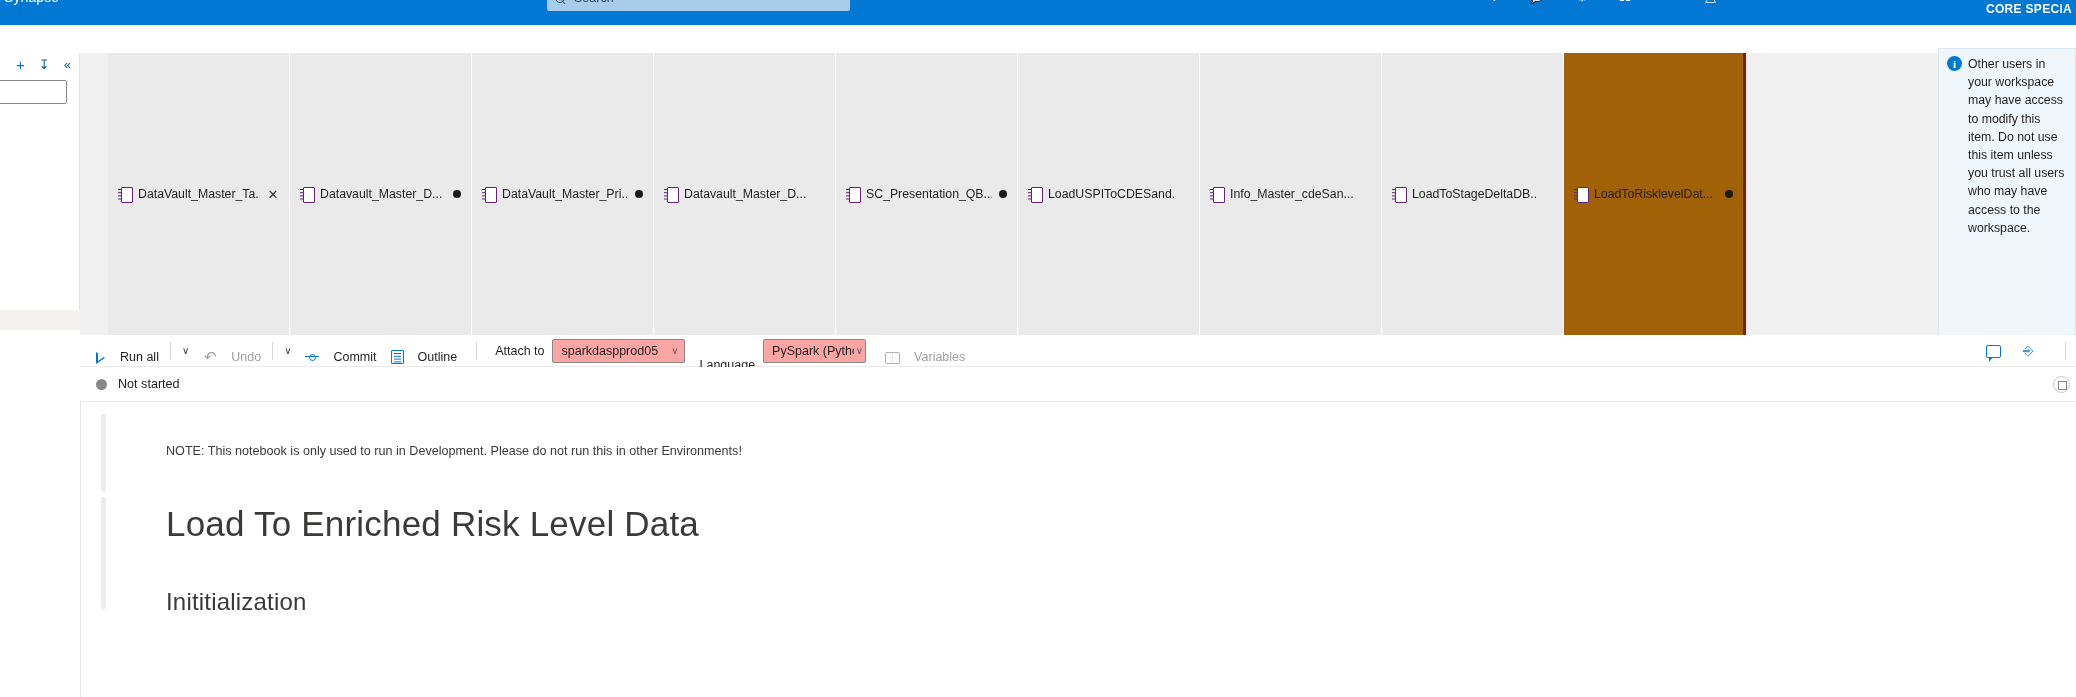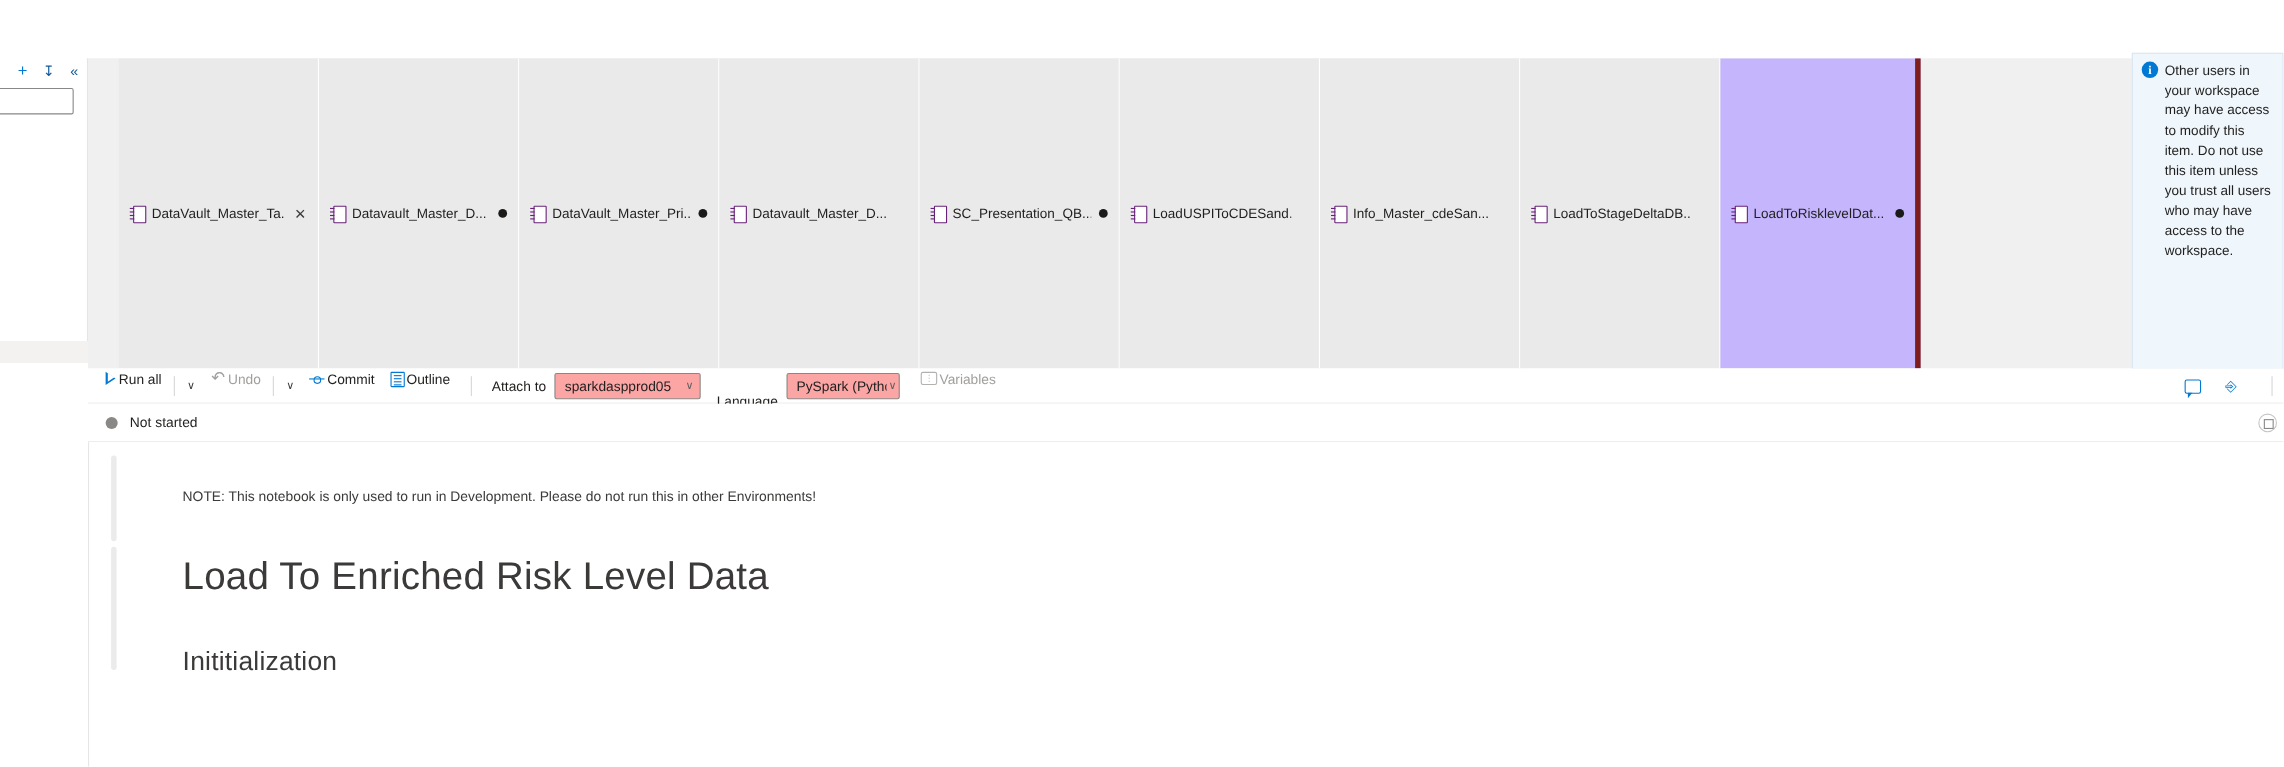--- a/index.html
+++ b/index.html
@@ -107,21 +107,21 @@
     position: absolute; left: 80px; top: 53px; width: 1996px; height: 282px;
     background: #f0f0f0; overflow: hidden;
   }
   .tabs { position: absolute; left: 28px; top: 0; display: flex; height: 282px; }
   .tab {
     position: relative; width: 182px; height: 282px;
     background: #eaeaea; border-right: 1px solid #ffffff;
     display: flex; align-items: center; gap: 7px;
     padding: 0 10px;
   }
-  .tab.active { background: #c4b5fd; border-right: 5px solid #7f1d1d; }
+  .tab.active { background: #a16207; border-right: 3px solid #7f1d1d; }
   .tab .tab-icon {
     width: 13px; height: 15px; position: relative; flex: 0 0 auto;
   }
   .tab .tab-icon:before{
     content:""; position:absolute; left:2.5px; top:0; width:10px; height:14px;
     border:1.2px solid #68217a; border-radius:1px; background:#fff;
   }
   .tab .tab-icon:after{
     content:""; position:absolute; left:0; top:2px; width:3.5px; height:1.1px;
     background:#68217a;
@@ -157,21 +157,21 @@
     font-size: 12.3px; line-height: 18.2px; color: #201f1e;
   }
 
   
   .nbtoolbar {
     position: absolute; left: 80px; top: 335px; width: 1996px; height: 32px;
     background: #ffffff; border-bottom: 1px solid #edebe9;
     display: flex; align-items: center; padding-left: 8px;
   }
   .nb-btn {
-    display: inline-flex; align-items: flex-start; gap: 2px;
+    display: inline-flex; align-items: flex-end; gap: 14px;
     height: 26px; padding: 0 7px; font-size: 12.5px; color: #201f1e;
     white-space: nowrap;
   }
   .nb-btn.disabled { color: #a19f9d; }
   .nb-sep { width: 1px; height: 18px; background: #d6d6d6; margin: 0 4px; }
   .caret { font-size: 10px; color: #3b3a39; padding: 0 7px; }
   .ico-run-tri {
     width: 11px; height: 12px; position: relative; flex:0 0 auto;
   }
   .ico-run-tri:before{
@@ -275,20 +275,39 @@
     position: absolute; left: 85px;
     font-size: 24px; font-weight: 400; color: #3b3a39;
     letter-spacing: .2px; white-space: nowrap;
   }
 </style>
 </head>
 <body>
 
 <div id="app">
 
+  <div class="topbar">
+    <div class="topbar-brand">Synapse</div>
+
+    <div class="topbar-search">
+      <span class="mag"></span>
+      <span>Search</span>
+    </div>
+
+    <div class="topbar-icons">
+      <span>?</span>
+      <span>💬</span>
+      <span>⚙</span>
+      <span>☷</span>
+      <span>！</span>
+      <span>△</span>
+    </div>
+
+    <div class="topbar-tenant">CORE SPECIA</div>
+  </div>
 
 
   <div class="explorer">
     <div class="explorer-actions">
       <span>+</span>
       <span class="chev">↧</span>
       <span class="chev">«</span>
     </div>
     <div class="explorer-search"></div>
   </div>

